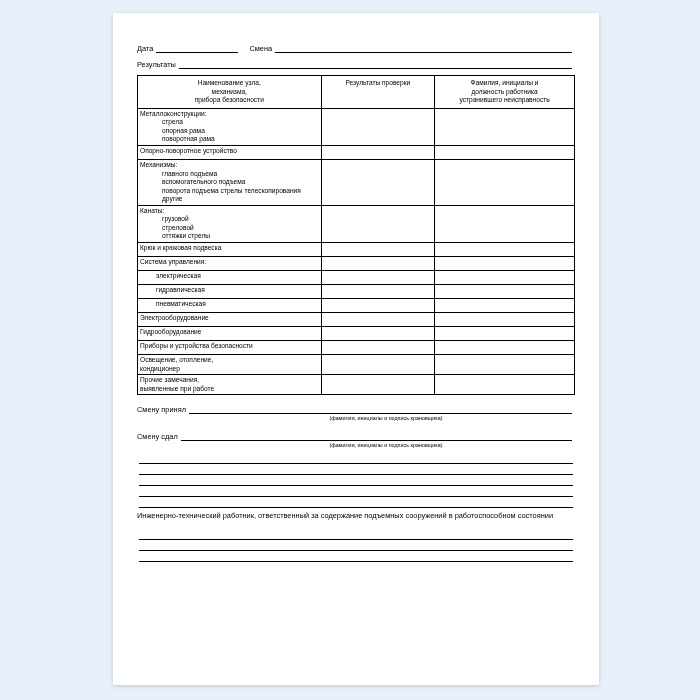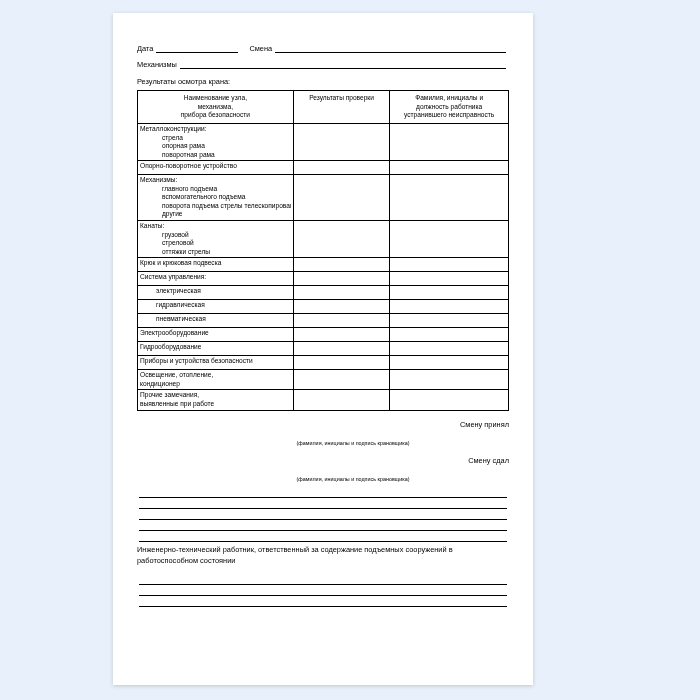--- a/index.html
+++ b/index.html
@@ -10,21 +10,21 @@
     width: 700px;
     height: 700px;
     background: #e8f1fb;
     font-family: "Liberation Sans", sans-serif;
     overflow: hidden;
   }
   .page {
     position: absolute;
     left: 113px;
     top: 13px;
-    width: 420px;
+    width: 486px;
     height: 672px;
     background: #ffffff;
     box-shadow: 0 1px 4px rgba(0,0,0,0.18);
     box-sizing: border-box;
     padding: 30px 24px 0 24px;
     color: #000;
     font-size: 7.4px;
     line-height: 1.25;
   }
   .row-line {
@@ -82,21 +82,20 @@
     display: block;
     padding-left: 16px;
   }
   .tight { line-height: 1.18; }
   .nowrapsq { white-space: nowrap; overflow: hidden; }
 
   .sign-row {
     display: flex;
     align-items: flex-end;
     margin-top: 9px;
-    flex-direction: column;
   }
   .caption {
     text-align: center;
     font-size: 5.4px;
     margin-top: 1px;
     margin-left: 60px;
   }
   .blank-lines {
     margin-top: 4px;
   }
@@ -119,25 +118,24 @@
 
   <div class="row-line">
     <span class="lbl">Дата</span>
     <span class="fill short"></span>
     <span class="gap"></span>
     <span class="lbl">Смена</span>
     <span class="fill"></span>
   </div>
 
   <div class="row-line">
-    <span class="lbl">Механизмы</span>
-    <span class="fill"></span>
-  </div>
-
-  <div class="section-title">Результаты осмотра крана:</div>
+    <span class="lbl">Результаты</span>
+    <span class="fill"></span>
+  </div>
+
 
   <table class="insp">
     <colgroup>
         <col class="c1">
         <col class="c2">
         <col class="c3">
       </colgroup>
     <thead>
       <tr>
         <th>

